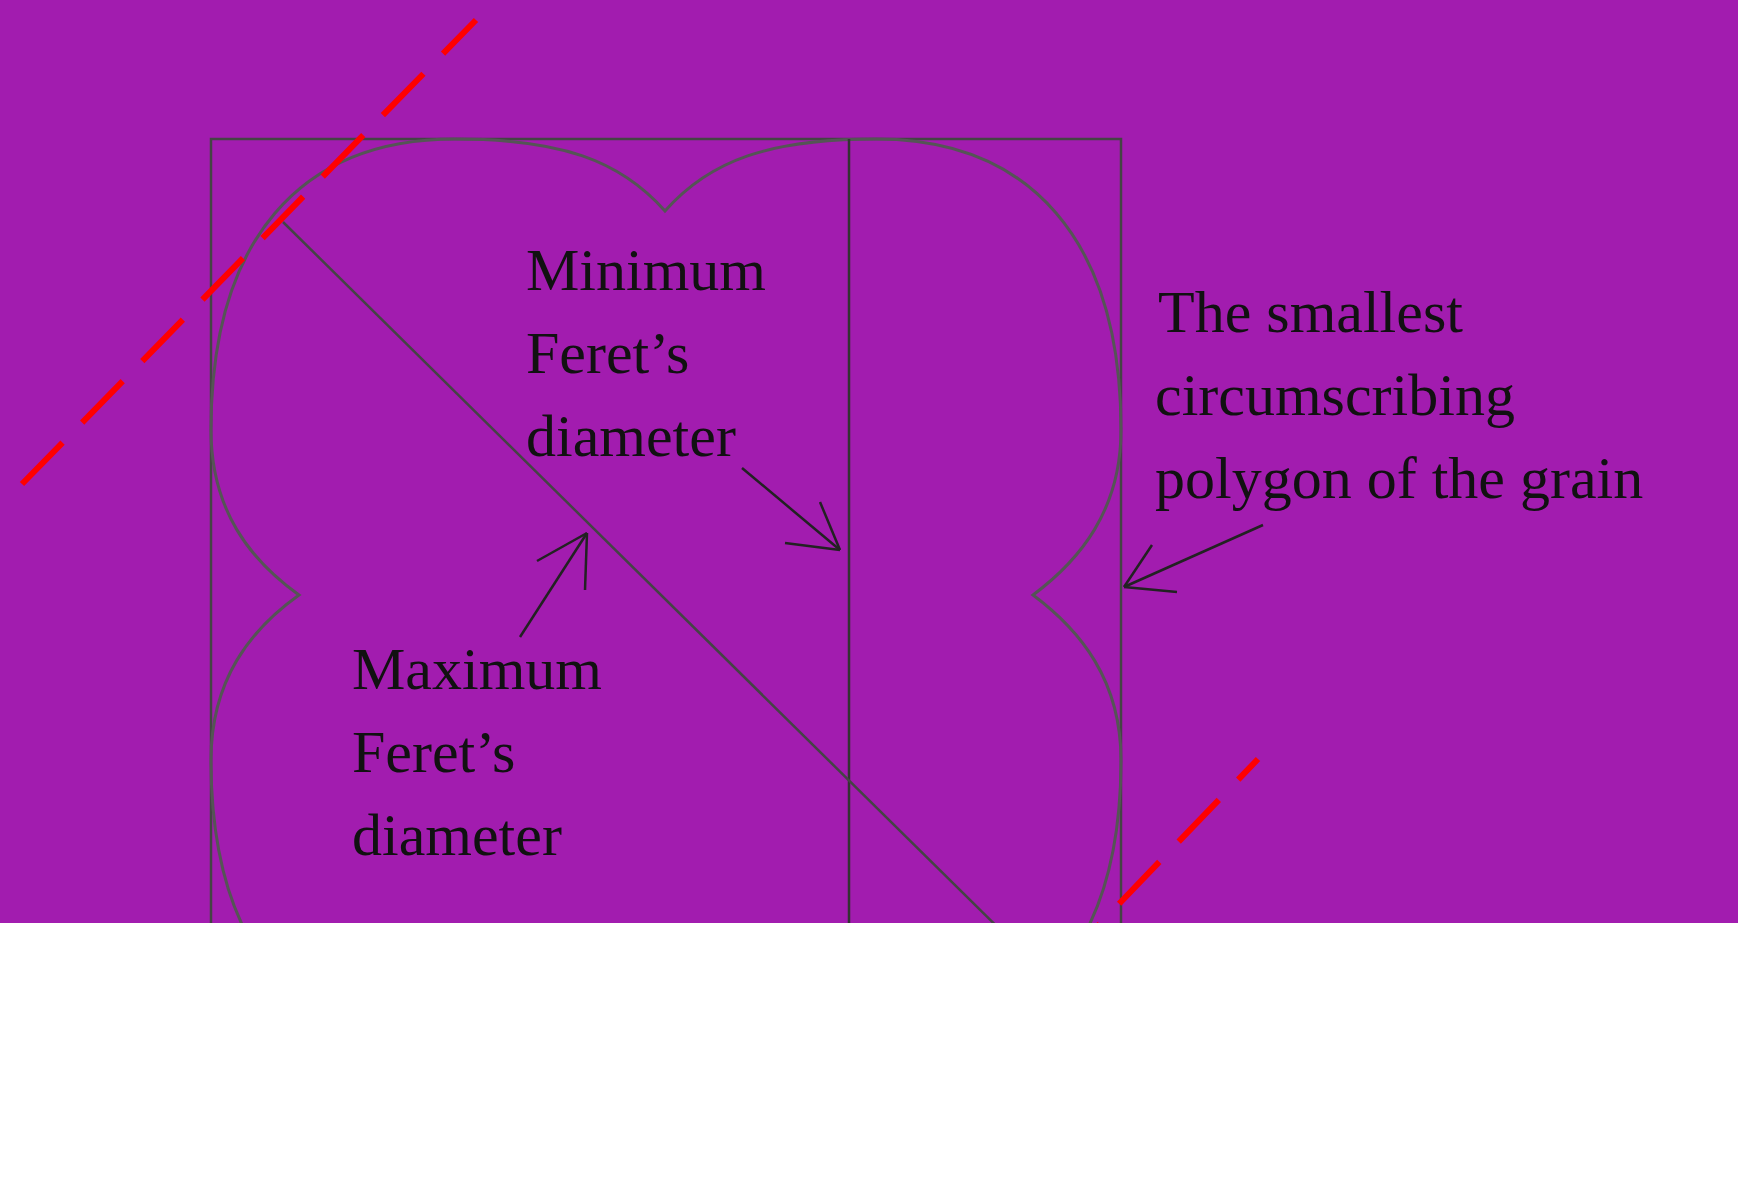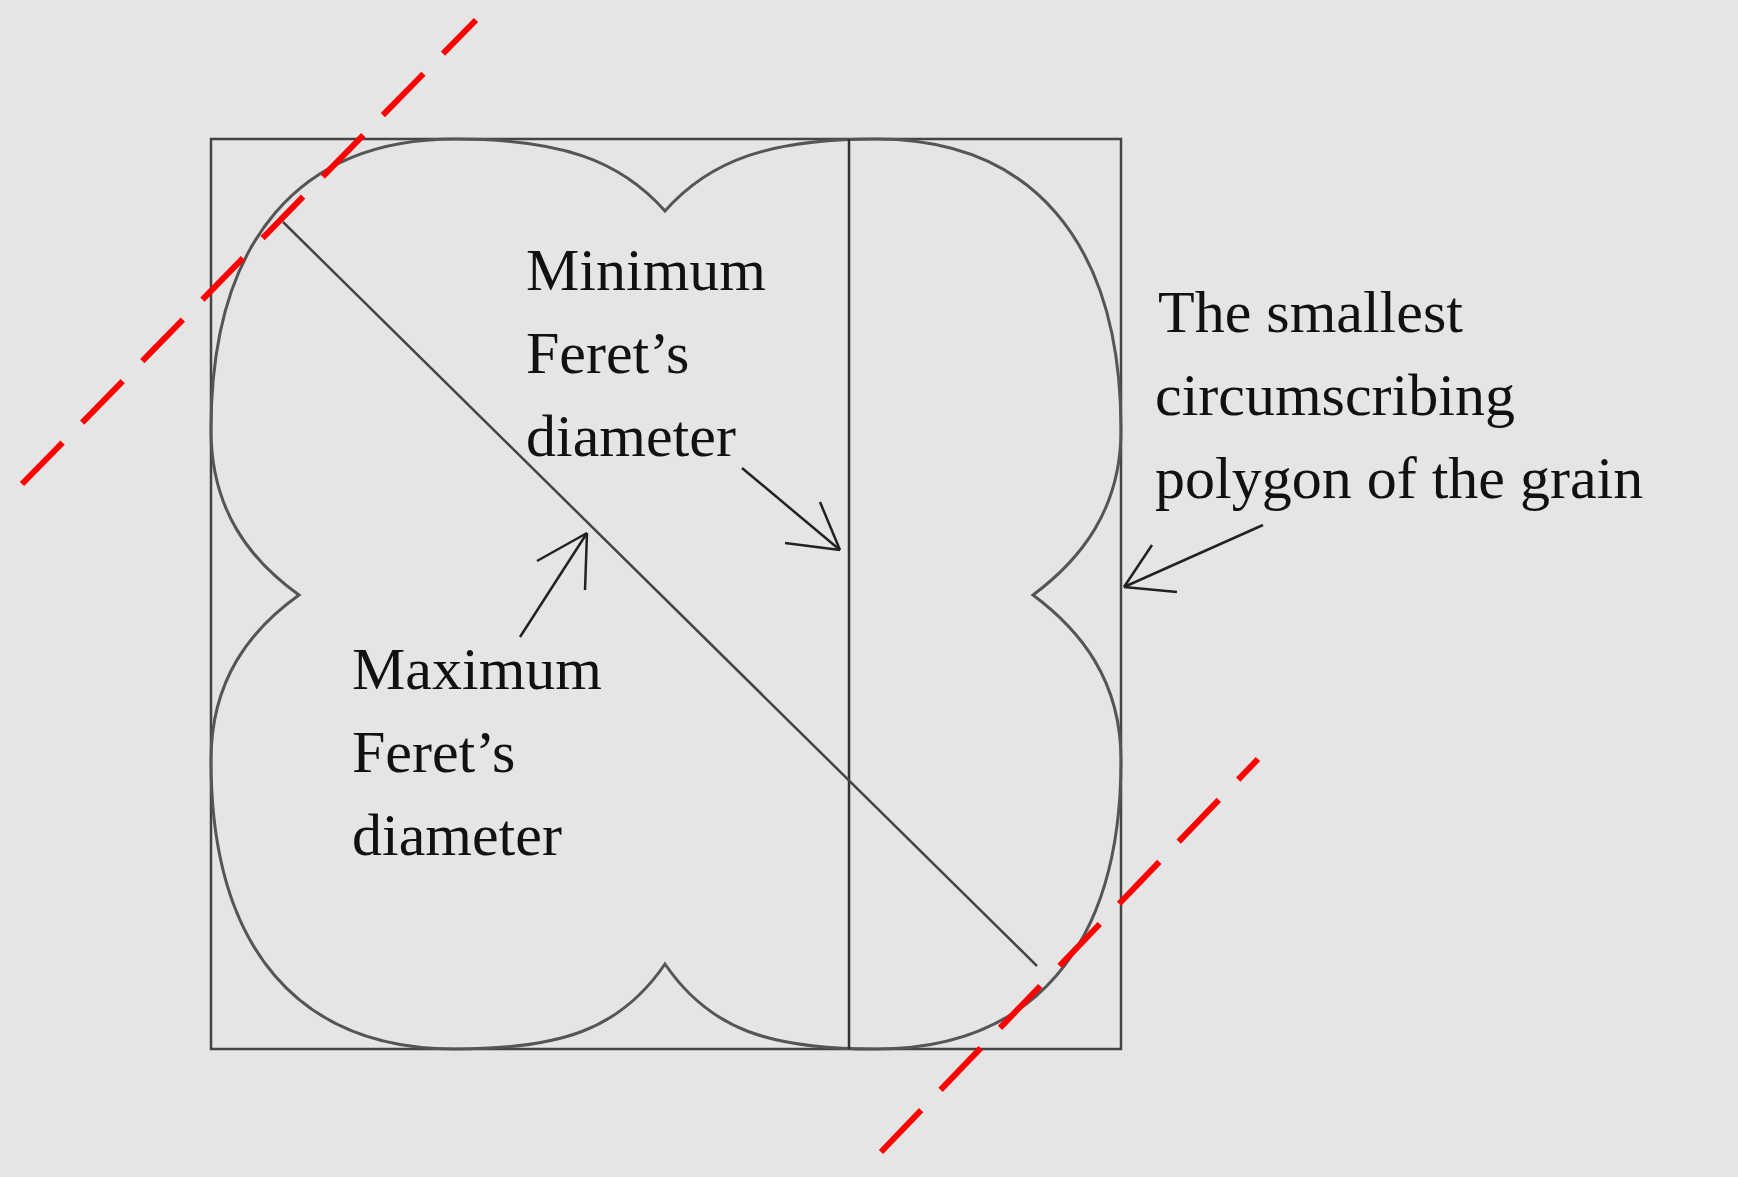--- a/index.html
+++ b/index.html
@@ -1,16 +1,16 @@
 <!DOCTYPE html>
 <html><head>
 <meta charset="utf-8">
 <style>
   html, body { margin:0; padding:0; background:#ffffff; }
-  #canvas { position:relative; width:1738px; height:1177px; background:#e5e5e5; overflow:hidden; }
+  #canvas { position:relative; width:1738px; height:923px; background:#a21caf; overflow:hidden; }
   svg { position:absolute; left:0; top:0; }
   .label { font-family:"Liberation Serif","DejaVu Serif",serif; font-size:60px; fill:#111111; }
 </style>
 </head>
 <body>
 
 <div id="canvas">
 <svg width="1738" height="1177" viewBox="0 0 1738 1177">
 
   <rect x="211" y="139" width="910" height="910" fill="none" stroke="#444" stroke-width="2.5"></rect>

